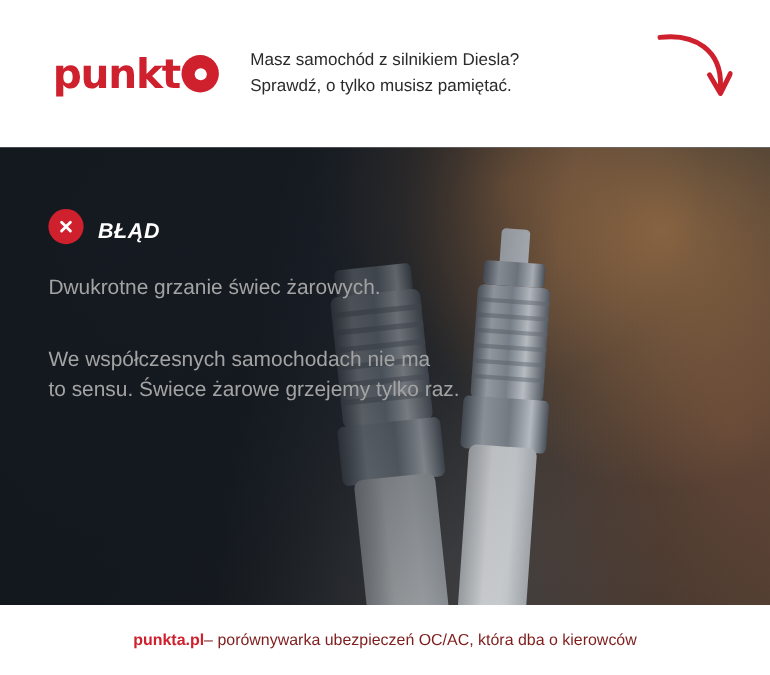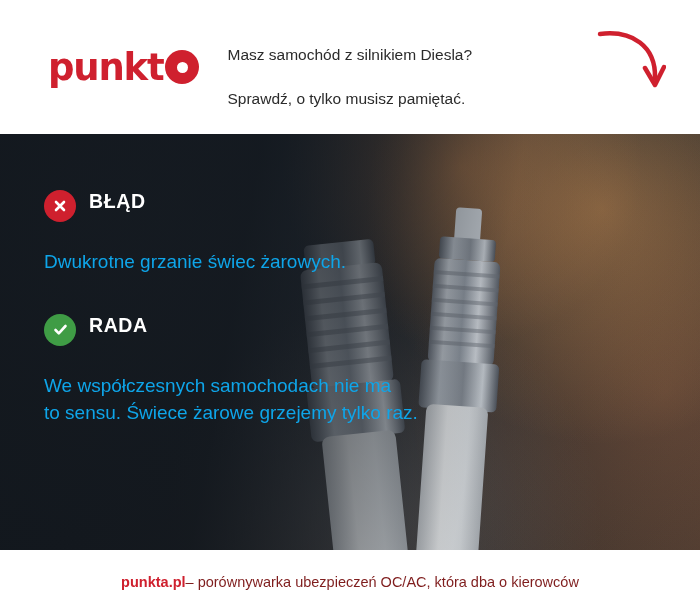--- a/index.html
+++ b/index.html
@@ -68,21 +68,20 @@
     top: 11.5px;
   }
   .header-text {
     color: #2b2b2b;
     font-size: 15.5px;
     line-height: 1.55;
     max-width: 330px;
   }
   .header-text div {
     white-space: nowrap;
-    margin-top: 20px;
   }
   .arrow-wrap {
     position: absolute;
     right: 34px;
     top: 28px;
     width: 70px;
     height: 72px;
   }
 
   
@@ -117,44 +116,45 @@
     background: linear-gradient(100deg, rgba(17,22,28,0.93) 0%, rgba(17,22,28,0.88) 34%, rgba(20,25,31,0.55) 52%, rgba(22,26,32,0.16) 68%, rgba(22,26,32,0.05) 100%);
   }
   .content {
     position: relative;
     padding: 56px 44px 0 44px;
     box-sizing: border-box;
   }
   .block { margin-bottom: 4px; }
   .block-head {
     display: flex;
-    align-items: flex-start;
+    align-items: flex-end;
     gap: 13px;
     margin-bottom: 26px;
+    font-style: italic;
   }
   .badge {
     width: 32px;
     height: 32px;
     border-radius: 50%;
     display: flex;
     align-items: center;
     justify-content: center;
     flex: 0 0 auto;
   }
   .badge.error { background: #cf202e; }
   .badge.ok { background: #3f9c45; }
   .badge svg { display: block; }
   .block-title {
     color: #ffffff;
     font-size: 19.5px;
     font-weight: bold;
     letter-spacing: 0.6px;
   }
   .block-body {
-    color: #0ea5e9;
+    color: #a3a3a3;
     font-size: 19px;
     line-height: 1.45;
     font-weight: normal;
     margin: 0 0 38px 0;
     max-width: 500px;
   }
   .block-body.last { margin-bottom: 16px; }
 
   
   .footer {
@@ -264,28 +264,20 @@
             <svg width="16" height="16" viewBox="0 0 16 16">
               <path d="M4 4 L12 12 M12 4 L4 12" stroke="#ffffff" stroke-width="2.6" stroke-linecap="round"></path>
             </svg>
           </div>
           <div class="block-title">BŁĄD</div>
         </div>
         <p class="block-body">Dwukrotne grzanie świec żarowych.</p>
       </div>
 
       <div class="block">
-        <div class="block-head">
-          <div class="badge ok">
-            <svg width="17" height="17" viewBox="0 0 17 17">
-              <path d="M3.5 9 L6.8 12.3 L13.5 5" stroke="#ffffff" stroke-width="2.6" fill="none" stroke-linecap="round" stroke-linejoin="round"></path>
-            </svg>
-          </div>
-          <div class="block-title">RADA</div>
-        </div>
         <p class="block-body last">
           <span>We współczesnych samochodach nie ma</span><br>
           <span>to sensu. Świece żarowe grzejemy tylko raz.</span>
         </p>
       </div>
 
     </div>
   </div>
 
   <div class="footer">

